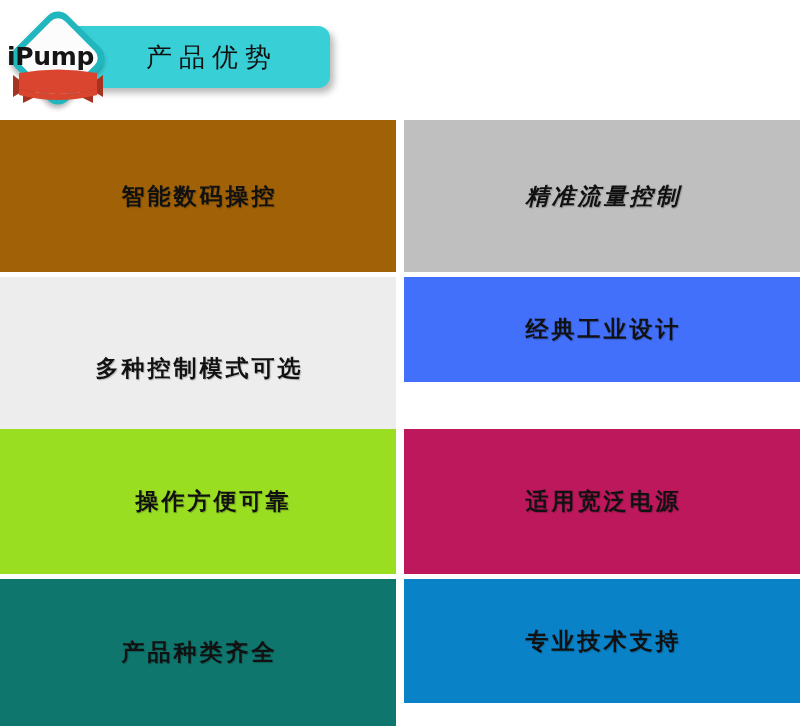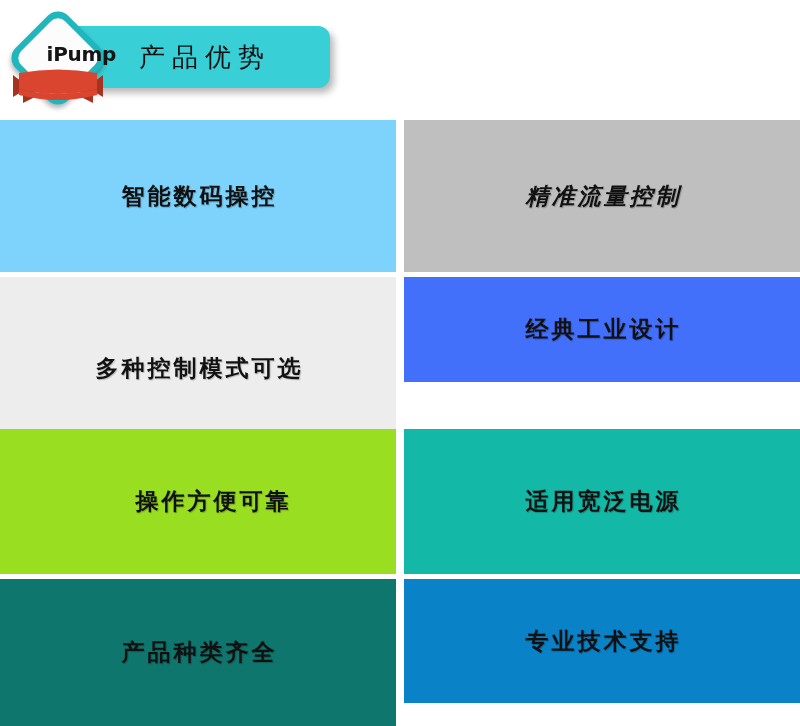--- a/index.html
+++ b/index.html
@@ -28,21 +28,21 @@
     top: 26px;
     width: 275px;
     height: 62px;
     background: #39cfd6;
     border-radius: 12px;
     box-shadow: 4px 5px 7px rgba(0,0,0,0.28);
   }
 
   .header-banner-title {
     position: absolute;
-    left: 9px;
+    left: 16px;
     top: 0;
     width: 275px;
     height: 62px;
     display: flex;
     align-items: center;
     justify-content: center;
     font-size: 26px;
     letter-spacing: 7px;
     text-indent: 7px;
     color: #111111;
@@ -74,25 +74,25 @@
     left: 20px;
     top: 20px;
     width: 62px;
     height: 62px;
     background: #fcfcfc;
     border-radius: 10px;
     transform: rotate(45deg);
   }
   .badge-text {
     position: absolute;
-    left: 7px;
+    left: 0;
     top: 35px;
     width: 102px;
-    text-align: right;
-    font-size: 20px;
+    text-align: left;
+    font-size: 25px;
     font-weight: bold;
     color: #151515;
     letter-spacing: -0.3px;
     font-family: "DejaVu Sans", "Liberation Sans", sans-serif;
   }
   .badge-ribbon {
     position: absolute;
     left: 2px;
     top: 62px;
     width: 98px;
@@ -140,38 +140,38 @@
         <path d="M10 4 Q49 -3 88 4 L88 20 Q49 30 10 20 Z" fill="#d9452f"></path>
         <path d="M10 20 L10 26 Q49 36 88 26 L88 20 Q49 30 10 20 Z" fill="#d9452f"></path>
       </svg>
     </div>
     <div class="badge-text">iPump</div>
   </div>
 
 </div>
 
 <div class="grid">
-  <div class="cell" style="left: 0px; top: 0px; width: 396px; height: 152px; background: #7dd3fc;">
+  <div class="cell" style="left: 0px; top: 0px; width: 396px; height: 152px; background: #a16207;">
     <span class="cell-label" style="color: rgb(17, 17, 17);">智能数码操控</span>
   </div>
   <div class="cell" style="left: 404px; top: 0px; width: 396px; height: 152px; background: rgb(191, 191, 191); font-style: italic;">
     <span class="cell-label" style="color: rgb(17, 17, 17);">精准流量控制</span>
   </div>
 
   <div class="cell" style="left: 0px; top: 157px; width: 396px; height: 183px; background: rgb(237, 237, 237);">
     <span class="cell-label" style="color: rgb(17, 17, 17);">多种控制模式可选</span>
   </div>
   <div class="cell" style="left: 404px; top: 157px; width: 396px; height: 105px; background: rgb(66, 112, 251);">
     <span class="cell-label" style="color: rgb(17, 17, 17);">经典工业设计</span>
   </div>
 
   <div class="cell" style="left: 0px; top: 309px; width: 396px; height: 145px; background: rgb(154, 222, 34);">
     <span class="cell-label" style="color: rgb(17, 17, 17); margin-left: 28px;">操作方便可靠</span>
   </div>
-  <div class="cell" style="left: 404px; top: 309px; width: 396px; height: 145px; background: #14b8a6;">
+  <div class="cell" style="left: 404px; top: 309px; width: 396px; height: 145px; background: #be185d;">
     <span class="cell-label" style="color: rgb(17, 17, 17);">适用宽泛电源</span>
   </div>
 
   <div class="cell" style="left: 0px; top: 459px; width: 396px; height: 147px; background: #0f766e;">
     <span class="cell-label" style="color: rgb(17, 17, 17);">产品种类齐全</span>
   </div>
   <div class="cell" style="left: 404px; top: 459px; width: 396px; height: 124px; background: rgb(10, 130, 200);">
     <span class="cell-label" style="color: rgb(17, 17, 17);">专业技术支持</span>
   </div>
 </div>

